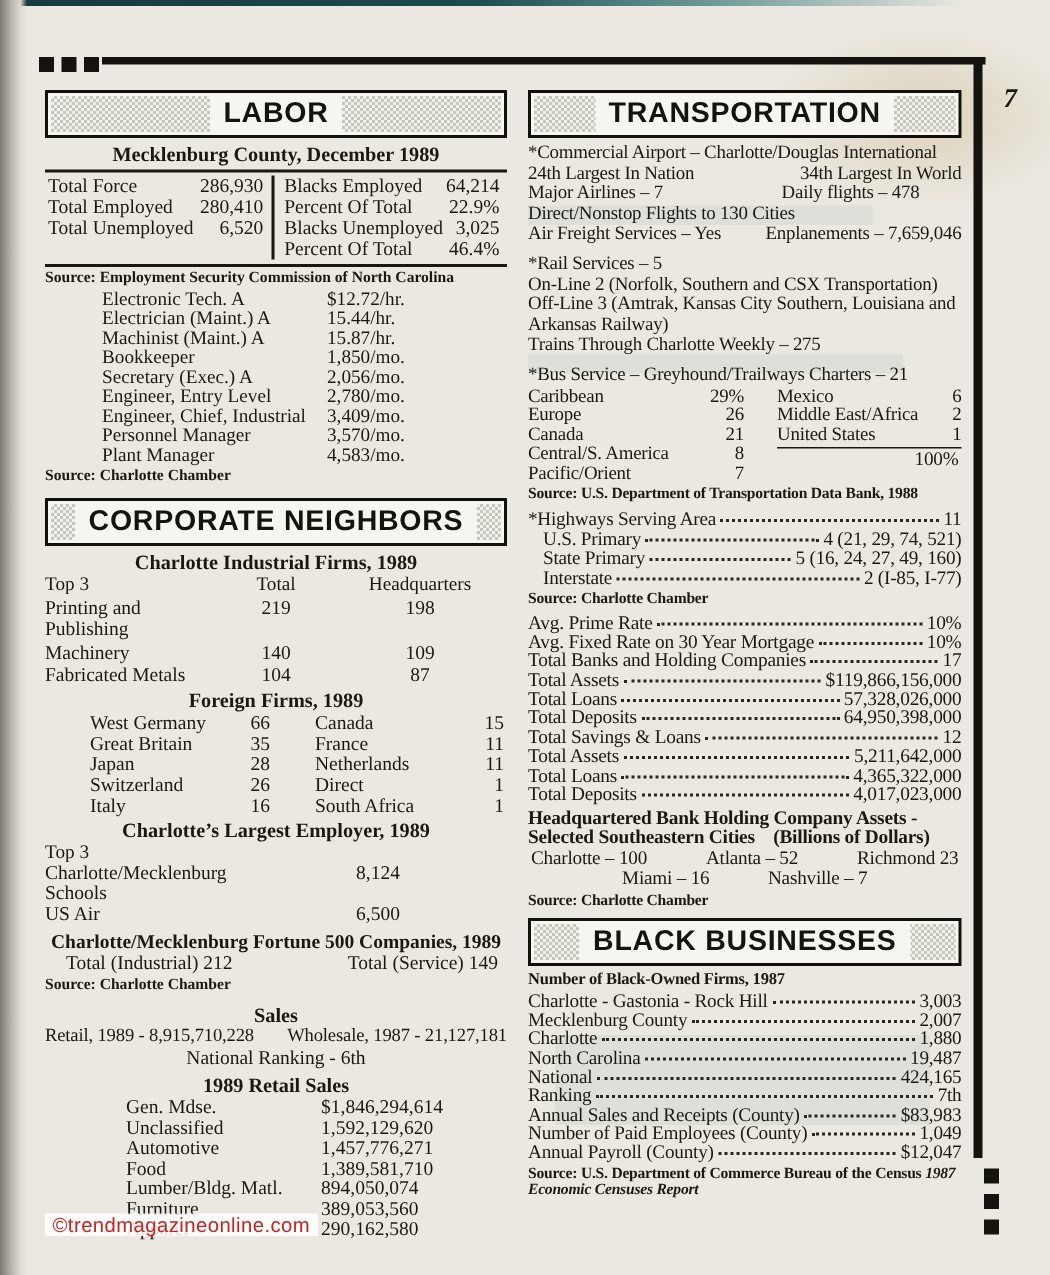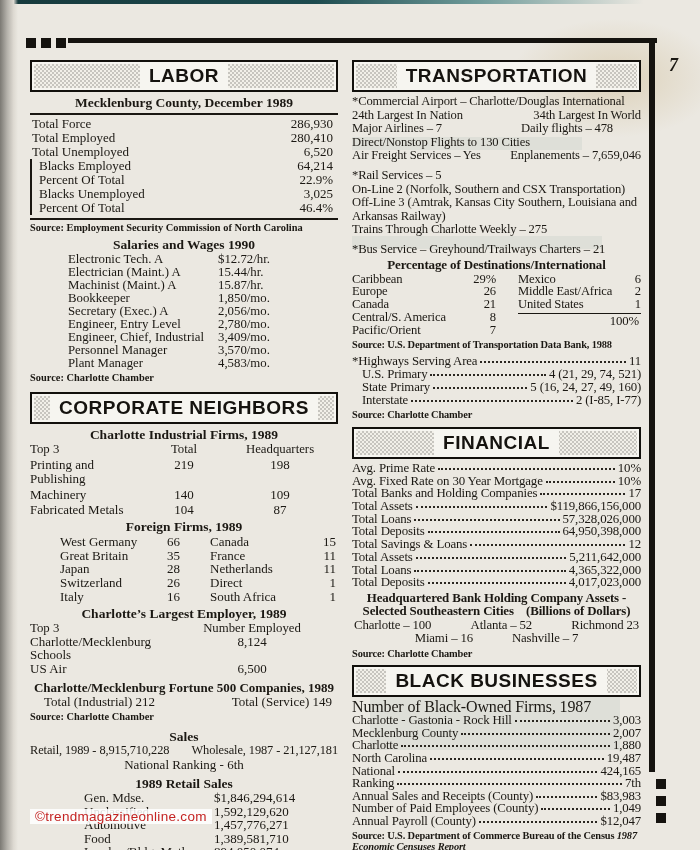--- a/index.html
+++ b/index.html
@@ -31,21 +31,21 @@
     background-image:repeating-conic-gradient(#c7c5bf 0% 25%, #f2f0e9 0% 50%);
     background-size:4px 4px;text-align:center;}
   .sec-in span{display:inline-block;background:#f6f5f0;padding:0 9px;
     font:bold 19px/24px "Liberation Sans", sans-serif;letter-spacing:.5px;color:#15130f;}
   
   .ct{text-align:center;font-weight:bold;font-size:13.5px;line-height:15px;}
   .src{font-size:10.4px;font-weight:bold;line-height:11.5px;margin-top:2px;}
   .u{text-underline-offset:2px;}
   
   .labor-table{display:flex;border-top:2px solid #1a1712;border-bottom:2px solid #1a1712;
-    margin-top:3px;padding:2px 0 3px 0;flex-direction:column;}
+    margin-top:3px;padding:2px 0 3px 0;}
   .labor-half{flex:1;padding:0 5px 0 2px;}
   .labor-half.rgt{border-left:2px solid #1a1712;padding-left:7px;}
   .kv{display:flex;justify-content:space-between;font-size:13px;line-height:14px;white-space:nowrap;}
   .wage-list{margin:1px 0 0 38px;}
   .wage-row{display:flex;font-size:12.8px;line-height:13.1px;white-space:nowrap;}
   .wage-row .wl{width:150px;}
   
   .grid3{display:grid;grid-template-columns:116px 76px 1fr;font-size:13px;line-height:13.6px;}
   .grid3 .c2,.grid3 .c3{text-align:center;}
   .grid3.hd{font-size:12.8px;margin-top:1px;}
@@ -79,26 +79,26 @@
   .drow-s{display:flex;justify-content:space-between;font-size:12.6px;line-height:12.9px;}
   .dest-l .drow-s{padding-right:12px;}
   .dest-rule{border-top:1.5px solid #1a1712;margin-top:2px;}
   .dest-total{text-align:right;font-size:12.8px;line-height:15px;padding-right:2px;}
   .lead-row{display:flex;align-items:baseline;font-size:12.8px;line-height:13.2px;white-space:nowrap;}
   .lead-row.ind{padding-left:10px;}
   .leader{flex:1;border-bottom:2px dotted #2a2620;margin:0 3px;transform:translateY(-2px);}
   
   .fin-rows{margin-top:3px;}
   .fin-rows .lead-row{font-size:12.9px;line-height:12.7px;}
-  .bank-ct{text-align:center;font-weight:bold;font-size:12.9px;line-height:13.4px;}
+  .bank-ct{font-weight:bold;font-size:12.9px;line-height:13.4px;}
   .bank-row1{display:flex;justify-content:space-between;font-size:12.8px;line-height:13.6px;padding:0 2px;}
   .bank-row2{text-align:center;font-size:12.8px;line-height:13.4px;}
   .bank-row2 span{margin:0 18px;}
   
-  .bb-sub{font-weight:normal;font-size:16px;line-height:15px;margin-top:2px;}
+  .bb-sub{font-weight:bold;font-size:11px;line-height:15px;margin-top:2px;}
   .bb-rows .lead-row{font-size:12.8px;line-height:12.6px;}
   .src i{font-weight:bold;}
 </style>
 </head>
 <body>
 
 <div class="top-edge"></div>
 <div class="left-edge"></div>
 <div class="stain-tr"></div>
 <div class="artifact" style="left:352px;top:137px;width:230px;height:13px;"></div>
@@ -162,21 +162,20 @@
 
         <div class="kv">
           <span>Percent Of Total</span>
           <span>46.4%</span>
         </div>
       </div>
   </div>
 
   <div class="src">Source: Employment Security Commission of North Carolina</div>
 
-  <div class="ct" style="margin-top:3px;">Salaries and Wages 1990</div>
   <div class="wage-list">
 
       <div class="wage-row">
         <span class="wl">Electronic Tech. A</span>
         <span>$12.72/hr.</span>
       </div>
 
       <div class="wage-row">
         <span class="wl">Electrician (Maint.) A</span>
         <span>15.44/hr.</span>
@@ -306,21 +305,20 @@
         <div class="frow" style="padding-left:22px;padding-right:2px;">
           <span>South Africa</span>
           <span>1</span>
         </div>
       </div>
   </div>
 
   <div class="ct" style="margin-top:2px;">Charlotte’s Largest Employer, 1989</div>
   <div class="emp-head">
     <span class="h1 u">Top 3</span>
-    <span class="h2 u">Number Employed</span>
   </div>
   <div>
 
 
       <div class="emp-row">
         <span class="el">Charlotte/Mecklenburg Schools</span>
         <span class="ev">8,124</span>
       </div>
 
       <div class="emp-row">
@@ -409,21 +407,20 @@
   </div>
 
   <div class="gap6"></div>
   <div class="tl">*Rail Services  – 5</div>
   <div class="tl">On-Line 2 (Norfolk, Southern and CSX Transportation)</div>
   <div class="tl">Off-Line 3 (Amtrak, Kansas City Southern, Louisiana and Arkansas Railway)</div>
   <div class="tl">Trains Through Charlotte Weekly  – 275</div>
 
   <div class="gap6"></div>
   <div class="tl">*Bus Service – Greyhound/Trailways Charters  – 21</div>
-  <div class="ct" style="font-size:13px;">Percentage of Destinations/International</div>
 
   <div class="dest-table">
     <div class="dest-l">
 
         <div class="drow-s">
           <span>Caribbean</span>
           <span>29%</span>
         </div>
 
         <div class="drow-s">
@@ -492,25 +489,20 @@
       </div>
 
       <div class="lead-row ind">
         <span>Interstate</span>
         <span class="leader"></span>
         <span>2 (I-85, I-77)</span>
       </div>
     </div>
   <div class="src">Source: Charlotte Chamber</div>
 
-  <div class="sec" style="margin-top:6px;">
-    <div class="sec-in">
-      <span>FINANCIAL</span>
-    </div>
-  </div>
 
   <div class="fin-rows">
 
       <div class="lead-row">
         <span>Avg. Prime Rate</span>
         <span class="leader"></span>
         <span>10%</span>
       </div>
 
       <div class="lead-row">

